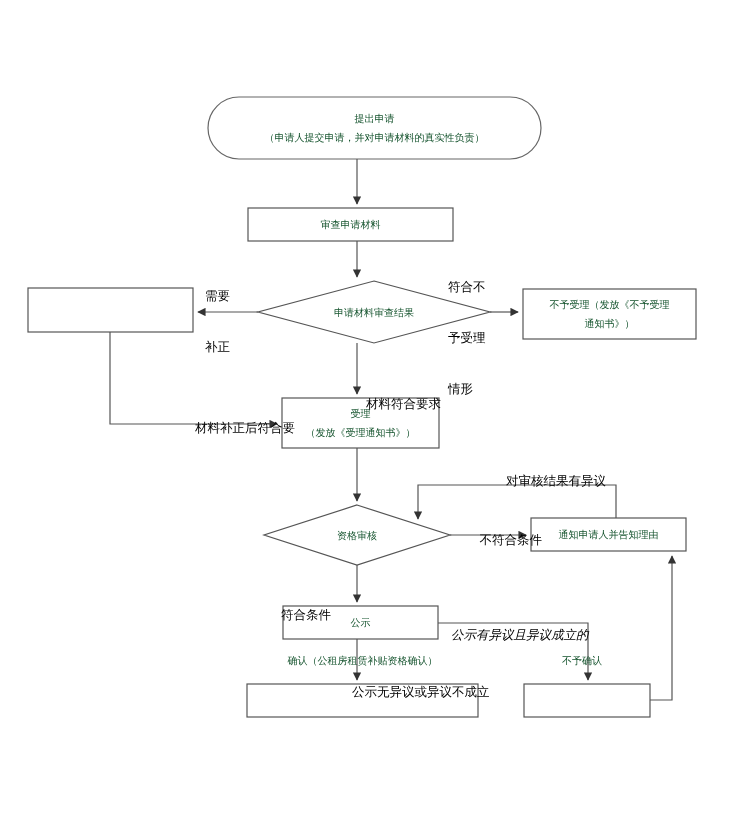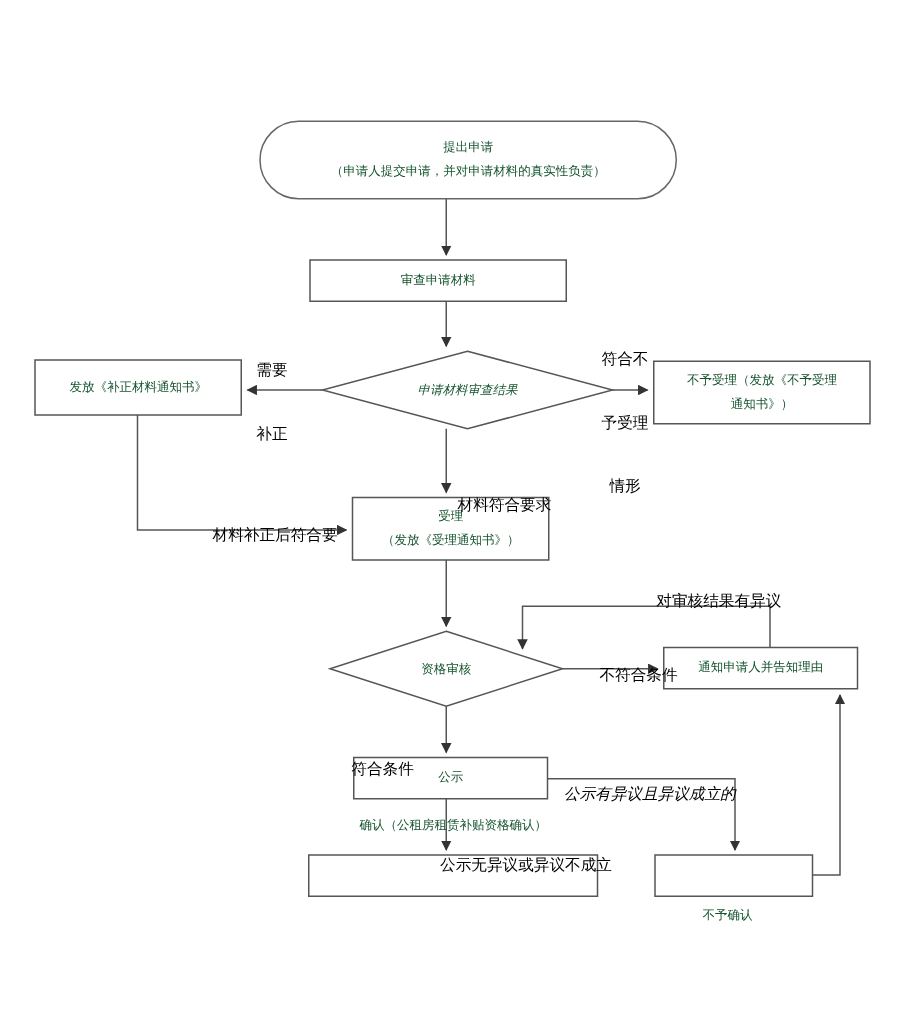--- a/index.html
+++ b/index.html
@@ -112,27 +112,24 @@
 
   <div class="node-text" style="left:208px; top:97px; width:333px; height:62px;">
     <span>提出申请</span>
     <span>（申请人提交申请，并对申请材料的真实性负责）</span>
   </div>
 
   <div class="node-text" style="left:248px; top:208px; width:205px; height:33px;">
     <span>审查申请材料</span>
   </div>
 
-  <div class="node-text" style="left:258px; top:281px; width:232px; height:62px;font-style:italic;">
+  <div class="node-text" style="left:258px; top:281px; width:232px; height:62px;">
     <span>申请材料审查结果</span>
   </div>
 
-  <div class="node-text" style="left:28px; top:288px; width:165px; height:44px;">
-    <span>发放《补正材料通知书》</span>
-  </div>
 
   <div class="node-text" style="left:523px; top:289px; width:173px; height:50px;">
     <span>不予受理（发放《不予受理</span>
     <span>通知书》）</span>
   </div>
 
   <div class="node-text" style="left:282px; top:398px; width:157px; height:50px;">
     <span>受理</span>
     <span>（发放《受理通知书》）</span>
   </div>
@@ -146,44 +143,44 @@
   </div>
 
   <div class="node-text" style="left:283px; top:606px; width:155px; height:33px;">
     <span>公示</span>
   </div>
 
   <div class="node-text" style="left:247px; top:644px; width:231px; height:33px;">
     <span>确认（公租房租赁补贴资格确认）</span>
   </div>
 
-  <div class="node-text" style="left:524px; top:716px; width:116px; height:33px;text-align:right;">
+  <div class="node-text" style="left:524px; top:644px; width:116px; height:33px;text-align:right;">
     <span>不予确认</span>
   </div>
 
   <div class="edge-label" style="left:205px; top:254px; width:60px; text-align:left;">
     <div>需要</div>
     <div>补正</div>
   </div>
 
-  <div class="edge-label" style="left:469px; top:245px; width:62px; text-align:center;">
+  <div class="edge-label" style="left:448px; top:245px; width:62px; text-align:left;">
     <div>符合不</div>
     <div>予受理</div>
     <div>情形</div>
   </div>
 
   <div class="edge-label" style="left:366px; top:362px; width:130px; text-align:left;">
     <div>材料符合要求</div>
   </div>
 
-  <div class="edge-label" style="left:145px; top:386px; width:150px; text-align:center;">
+  <div class="edge-label" style="left:145px; top:386px; width:150px; text-align:right;">
     <div>材料补正后符合要</div>
   </div>
 
-  <div class="edge-label" style="left:456px; top:439px; width:150px; text-align:center;margin-left:44px;">
+  <div class="edge-label" style="left:456px; top:439px; width:150px; text-align:right;">
     <div>对审核结果有异议</div>
   </div>
 
   <div class="edge-label" style="left:452px; top:498px; width:90px; text-align:right;">
     <div>不符合条件</div>
   </div>
 
   <div class="edge-label" style="left:281px; top:573px; width:76px; text-align:left;">
     <div>符合条件</div>
   </div>

